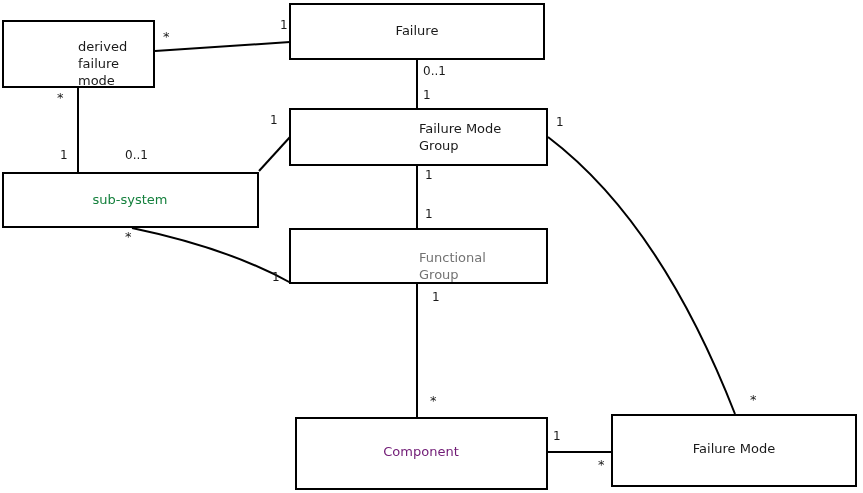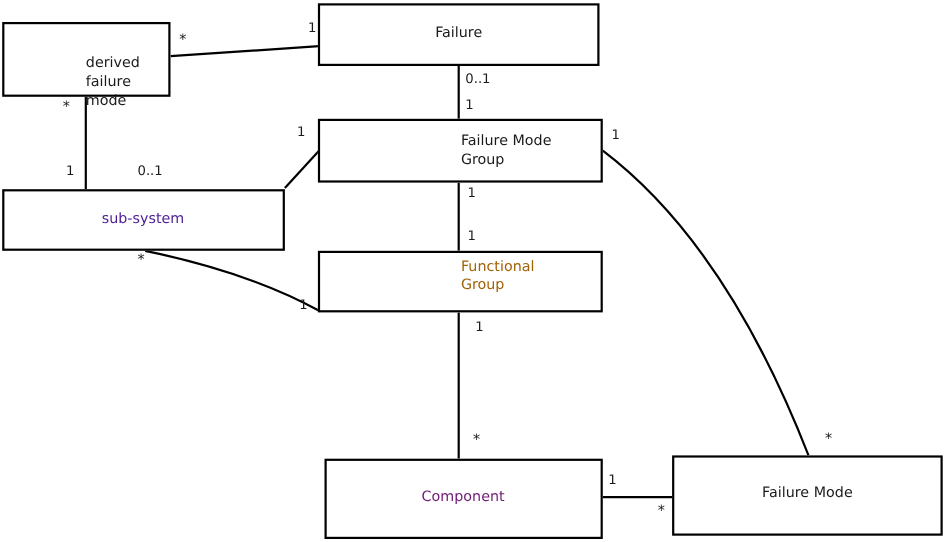--- a/index.html
+++ b/index.html
@@ -73,28 +73,28 @@
   <div id="box-layer">
       <div class="uml-box" style="left: 2px; top: 20px; width: 153px; height: 68px; border-color: rgb(0, 0, 0);"></div>
       <div class="uml-box" style="left: 289px; top: 3px; width: 256px; height: 57px; border-color: rgb(0, 0, 0);"></div>
       <div class="uml-box" style="left: 289px; top: 108px; width: 259px; height: 58px; border-color: rgb(0, 0, 0);"></div>
       <div class="uml-box" style="left: 2px; top: 172px; width: 257px; height: 56px; border-color: rgb(0, 0, 0);"></div>
       <div class="uml-box" style="left: 289px; top: 228px; width: 259px; height: 56px; border-color: rgb(0, 0, 0);"></div>
       <div class="uml-box" style="left: 295px; top: 417px; width: 253px; height: 73px; border-color: rgb(0, 0, 0);"></div>
       <div class="uml-box" style="left: 611px; top: 414px; width: 246px; height: 73px; border-color: rgb(0, 0, 0);"></div>
     </div>
   <div id="label-layer">
-      <div class="uml-box-label" style="color: rgb(26, 26, 26); left: 78px; top: 49px; text-align: left;">derived
+      <div class="uml-box-label" style="color: rgb(26, 26, 26); left: 78px; top: 38px; text-align: left;">derived
 failure
 mode</div>
       <div class="uml-box-label" style="color: rgb(26, 26, 26); left: 417px; top: 22px; width: auto; text-align: center; padding-left: 0px; transform: translateX(-50%);">Failure</div>
       <div class="uml-box-label" style="color: rgb(26, 26, 26); left: 419px; top: 120px; text-align: left;">Failure Mode
 Group</div>
-      <div class="uml-box-label" style="color: #4c1d95; left: 130px; top: 191px; width: auto; text-align: center; padding-left: 0px; transform: translateX(-50%);">sub-system</div>
-      <div class="uml-box-label" style="color: #a16207; left: 419px; top: 234px; text-align: left;">Functional
+      <div class="uml-box-label" style="color: #15803d; left: 130px; top: 191px; width: auto; text-align: center; padding-left: 0px; transform: translateX(-50%);">sub-system</div>
+      <div class="uml-box-label" style="color: #737373; left: 419px; top: 249px; text-align: left;">Functional
 Group</div>
       <div class="uml-box-label" style="color: #701a75; left: 421px; top: 443px; width: auto; text-align: center; padding-left: 0px; transform: translateX(-50%);">Component</div>
       <div class="uml-box-label" style="color: rgb(26, 26, 26); left: 734px; top: 440px; width: auto; text-align: center; padding-left: 0px; transform: translateX(-50%);">Failure Mode</div>
     </div>
   <div id="mult-layer">
       <div class="mult-label star" style="left: 163px; top: 31px; color: rgb(26, 26, 26);">*</div>
       <div class="mult-label" style="left: 280px; top: 19px; color: rgb(26, 26, 26);">1</div>
       <div class="mult-label star" style="left: 57px; top: 92px; color: rgb(26, 26, 26);">*</div>
       <div class="mult-label" style="left: 60px; top: 149px; color: rgb(26, 26, 26);">1</div>
       <div class="mult-label" style="left: 423px; top: 65px; color: rgb(26, 26, 26);">0..1</div>

